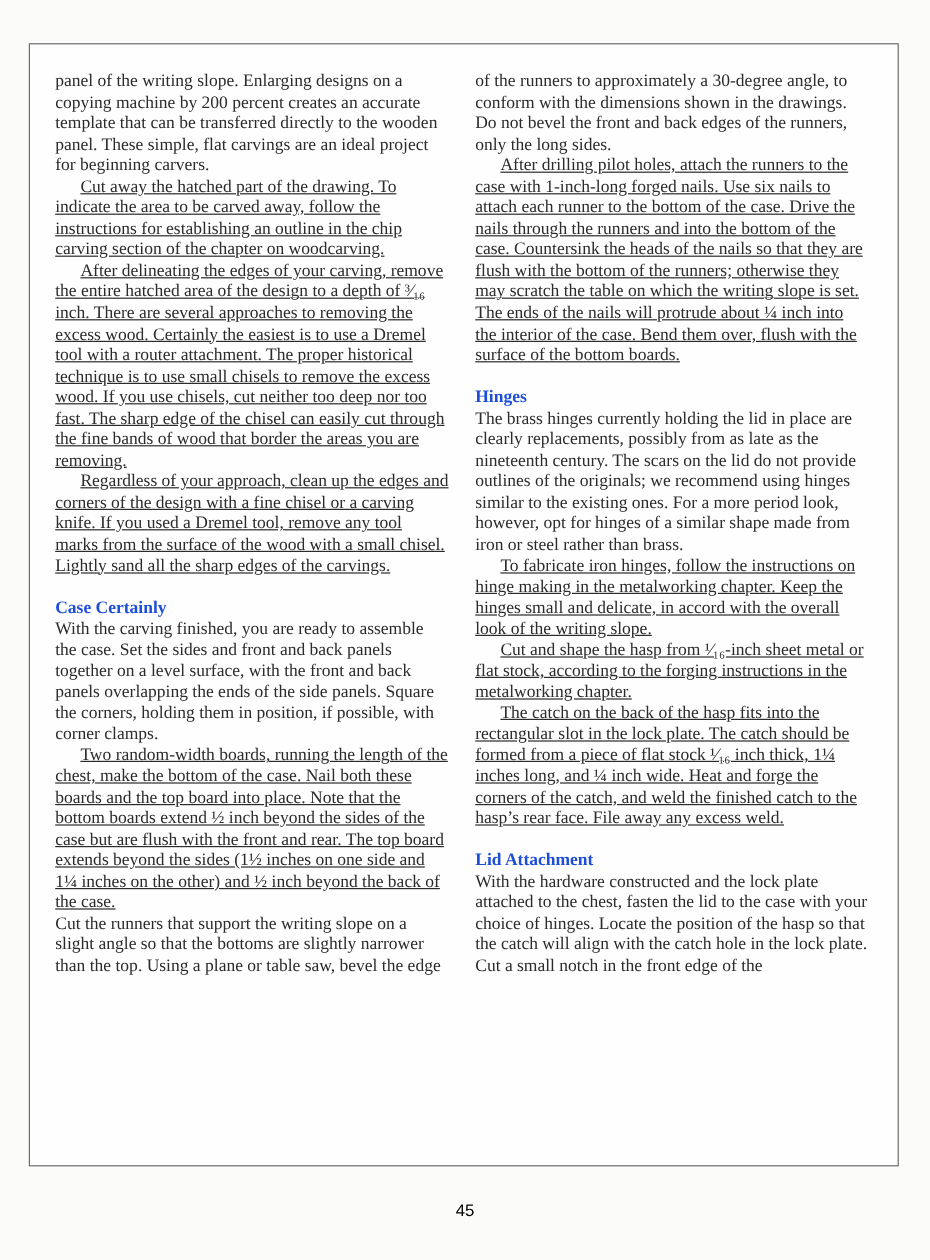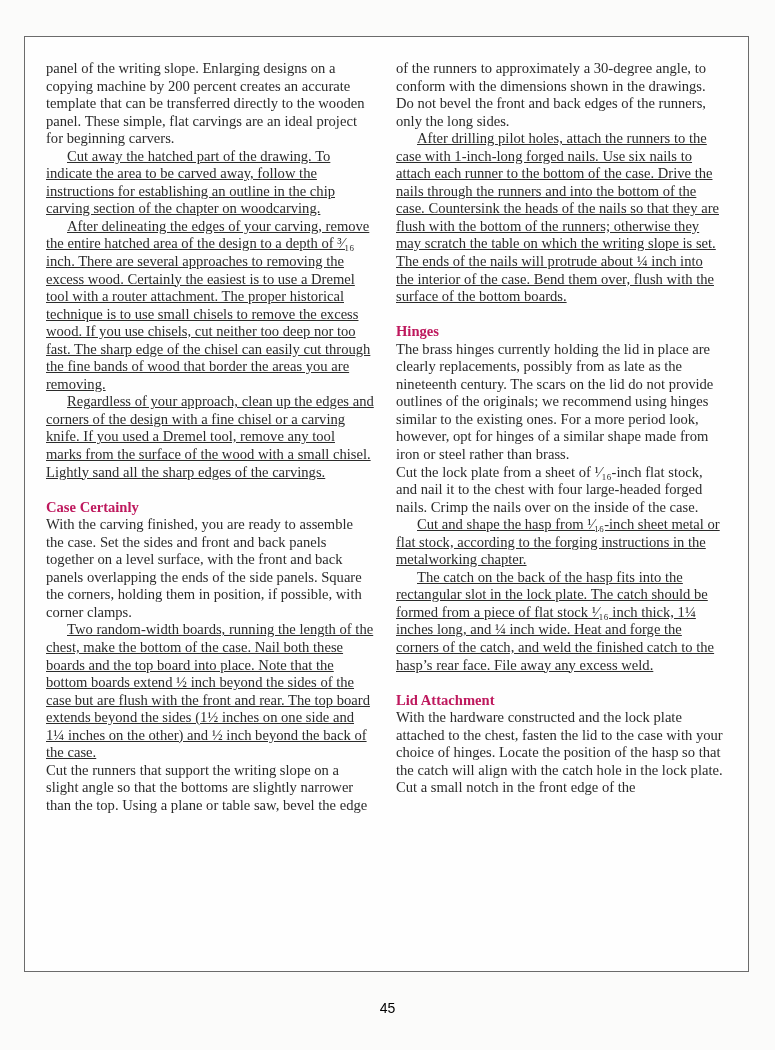--- a/index.html
+++ b/index.html
@@ -14,21 +14,21 @@
   .col {
     position:absolute; top:60px; width:328px;
     font-family:"Liberation Serif","DejaVu Serif",serif;
     font-size:14.6px; line-height:17.55px; color:#2b2b2b;
   }
   .col.left { left:46px; }
   .col.right { left:396px; }
   .col p { margin:0; }
   .col p.indent { text-indent:21px;text-decoration:underline; }
   .col h3 {
-    margin:17.5px 0 0 0; font-size:14.6px; line-height:17.55px; font-weight:bold; color:#be185d;
+    margin:17.5px 0 0 0; font-size:14.6px; line-height:17.55px; font-weight:bold; color:#1d4ed8;
   }
   .page-number {
     position:absolute; left:0; right:0; top:1000px; text-align:center;
     font-family:"Liberation Sans","DejaVu Sans",sans-serif; font-size:14px; color:#000000;
   }
 </style>
 </head>
 <body>
 
 <div class="frame"></div>
@@ -40,19 +40,19 @@
     <h3>Case Certainly</h3>
     <p>With the carving finished, you are ready to assemble the case. Set the sides and front and back panels together on a level surface, with the front and back panels overlapping the ends of the side panels. Square the corners, holding them in position, if possible, with corner clamps.</p>
     <p class="indent">Two random-width boards, running the length of the chest, make the bottom of the case. Nail both these boards and the top board into place. Note that the bottom boards extend ½ inch beyond the sides of the case but are flush with the front and rear. The top board extends beyond the sides (1½ inches on one side and 1¼ inches on the other) and ½ inch beyond the back of the case.</p>
     <p>Cut the runners that support the writing slope on a slight angle so that the bottoms are slightly narrower than the top. Using a plane or table saw, bevel the edge</p>
   </div>
 <div class="col right">
     <p>of the runners to approximately a 30-degree angle, to conform with the dimensions shown in the drawings. Do not bevel the front and back edges of the runners, only the long sides.</p>
     <p class="indent">After drilling pilot holes, attach the runners to the case with 1-inch-long forged nails. Use six nails to attach each runner to the bottom of the case. Drive the nails through the runners and into the bottom of the case. Countersink the heads of the nails so that they are flush with the bottom of the runners; otherwise they may scratch the table on which the writing slope is set. The ends of the nails will protrude about ¼ inch into the interior of the case. Bend them over, flush with the surface of the bottom boards.</p>
     <h3>Hinges</h3>
     <p>The brass hinges currently holding the lid in place are clearly replacements, possibly from as late as the nineteenth century. The scars on the lid do not provide outlines of the originals; we recommend using hinges similar to the existing ones. For a more period look, however, opt for hinges of a similar shape made from iron or steel rather than brass.</p>
-    <p>Cut the lock plate from a sheet of ¹⁄₁₆-inch flat stock, and nail it to the chest with four large-headed forged nails. Crimp the nails over on the inside of the case.</p>
+    <p class="indent">To fabricate iron hinges, follow the instructions on hinge making in the metalworking chapter. Keep the hinges small and delicate, in accord with the overall look of the writing slope.</p>
     <p class="indent">Cut and shape the hasp from ¹⁄₁₆-inch sheet metal or flat stock, according to the forging instructions in the metalworking chapter.</p>
     <p class="indent">The catch on the back of the hasp fits into the rectangular slot in the lock plate. The catch should be formed from a piece of flat stock ¹⁄₁₆ inch thick, 1¼ inches long, and ¼ inch wide. Heat and forge the corners of the catch, and weld the finished catch to the hasp’s rear face. File away any excess weld.</p>
     <h3>Lid Attachment</h3>
     <p>With the hardware constructed and the lock plate attached to the chest, fasten the lid to the case with your choice of hinges. Locate the position of the hasp so that the catch will align with the catch hole in the lock plate. Cut a small notch in the front edge of the</p>
   </div>
 <div class="page-number">45</div>
 
 </body></html>

